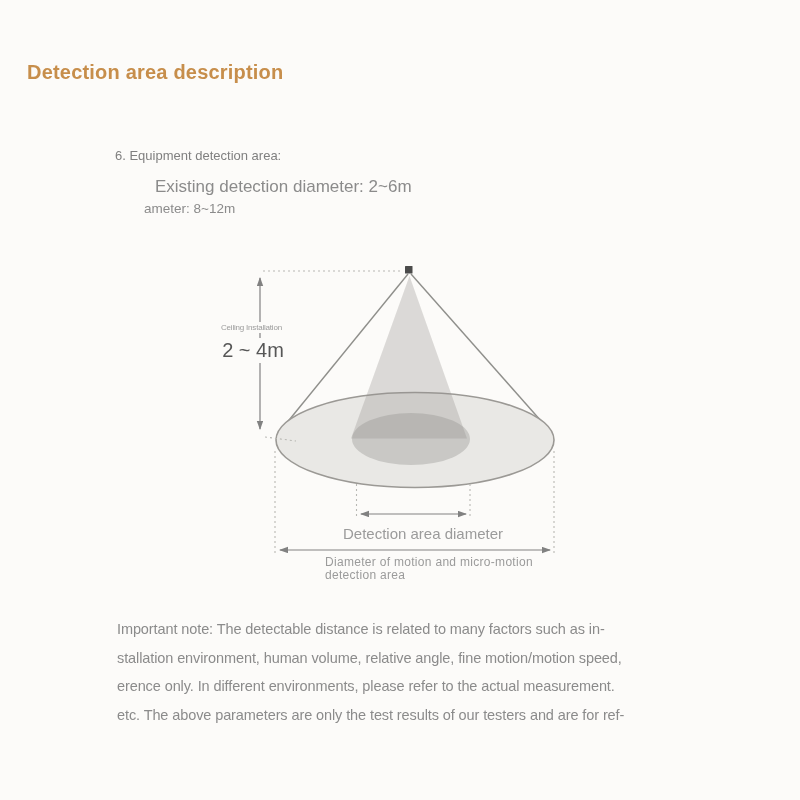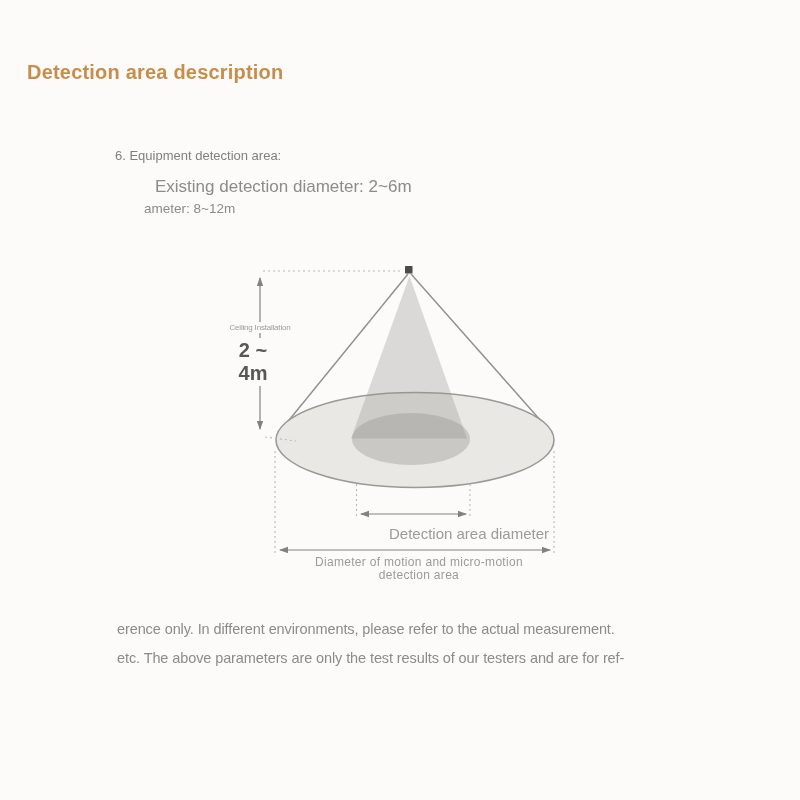--- a/index.html
+++ b/index.html
@@ -45,50 +45,46 @@
   }
   .movement-block{
     left:144px;top:203px;
     font-size:13.5px;
     line-height:12.2px;
     color:var(--body-text);
   }
   .diagram-svg{left:0;top:0;}
   .ceiling-label{
     left:221px;top:322px;width:78px;
-    text-align:center;
     font-size:8px;
     letter-spacing:-0.2px;
     color:var(--diagram-label);
     background:var(--background);
     padding:1px 0;
   }
   .ceiling-range{
     left:222px;top:338px;width:62px;
     text-align:center;
     font-size:20px;
     color:var(--dim-value);
     background:var(--background);
     padding:1px 0;
-    font-weight:bold;
   }
   .inner-diameter-label{
     left:342px;top:525px;width:162px;
     text-align:center;
     font-size:15px;
     color:var(--diagram-label);
-    margin-left:46px;
   }
   .outer-diameter-label{
-    left:315px;top:556px;
+    left:325px;top:556px;
     font-size:12px;
     line-height:13px;
     color:var(--diagram-label);
     letter-spacing:.3px;
-    text-align:center;
   }
   .important-note{
     left:117px;top:615px;width:580px;
     font-size:14.5px;
     line-height:28.6px;
     color:var(--body-text);
     letter-spacing:-0.1px;
   }
   svg .cone-line{stroke:var(--line-gray);stroke-width:1.4;fill:none;}
   svg .outer-ellipse{fill:var(--outer-area-fill);stroke:var(--outer-area-stroke);stroke-width:1.6;}
@@ -148,15 +144,17 @@
 <div class="abs ceiling-range">2 ~ 4m</div>
 
 <div class="abs inner-diameter-label">Detection area diameter</div>
 
 <div class="abs outer-diameter-label">
   <div>Diameter of motion and micro-motion</div>
   <div>detection area</div>
 </div>
 
 <div class="abs important-note">
+  <div>Important note: The detectable distance is related to many factors such as in-</div>
+  <div>stallation environment, human volume, relative angle, fine motion/motion speed,</div>
   <div>erence only. In different environments, please refer to the actual measurement.</div>
   <div>etc. The above parameters are only the test results of our testers and are for ref-</div>
 </div>
 
 </body></html>

